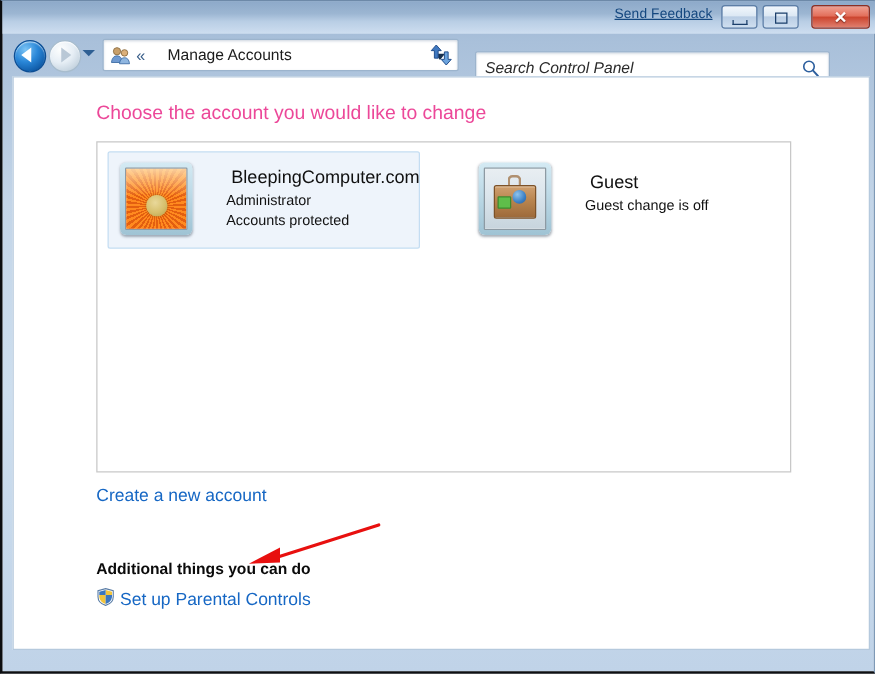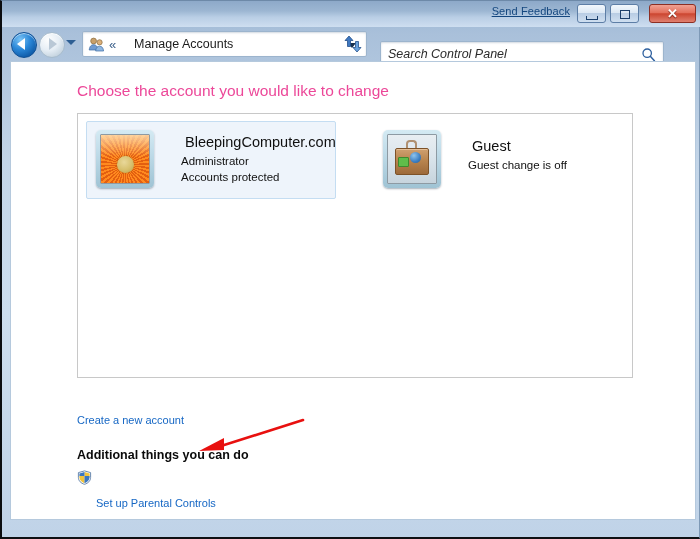--- a/index.html
+++ b/index.html
@@ -360,25 +360,24 @@
   }
   #bc-name { top: 12px; }
   #bc-l1   { top: 33px; }
   #bc-l2   { top: 49px; }
   #gu-name { top: 16px; }
   #gu-l1   { top: 37px; }
 
   
   .cp-link {
     position: absolute;
-    font-size: 11px;
+    font-size: 14px;
     color: #1667c4;
     white-space: nowrap;
     cursor: pointer;
-    margin-top: 26px;
   }
   #link-create   { left: 66px; top: 326px; }
   #link-whatis   { left: 66px; top: 348px; }
   #section-head {
     position: absolute;
     left: 66px; top: 386px;
     font-size: 12.5px;
     font-weight: bold;
     color: #0a0a0a;
     white-space: nowrap;

